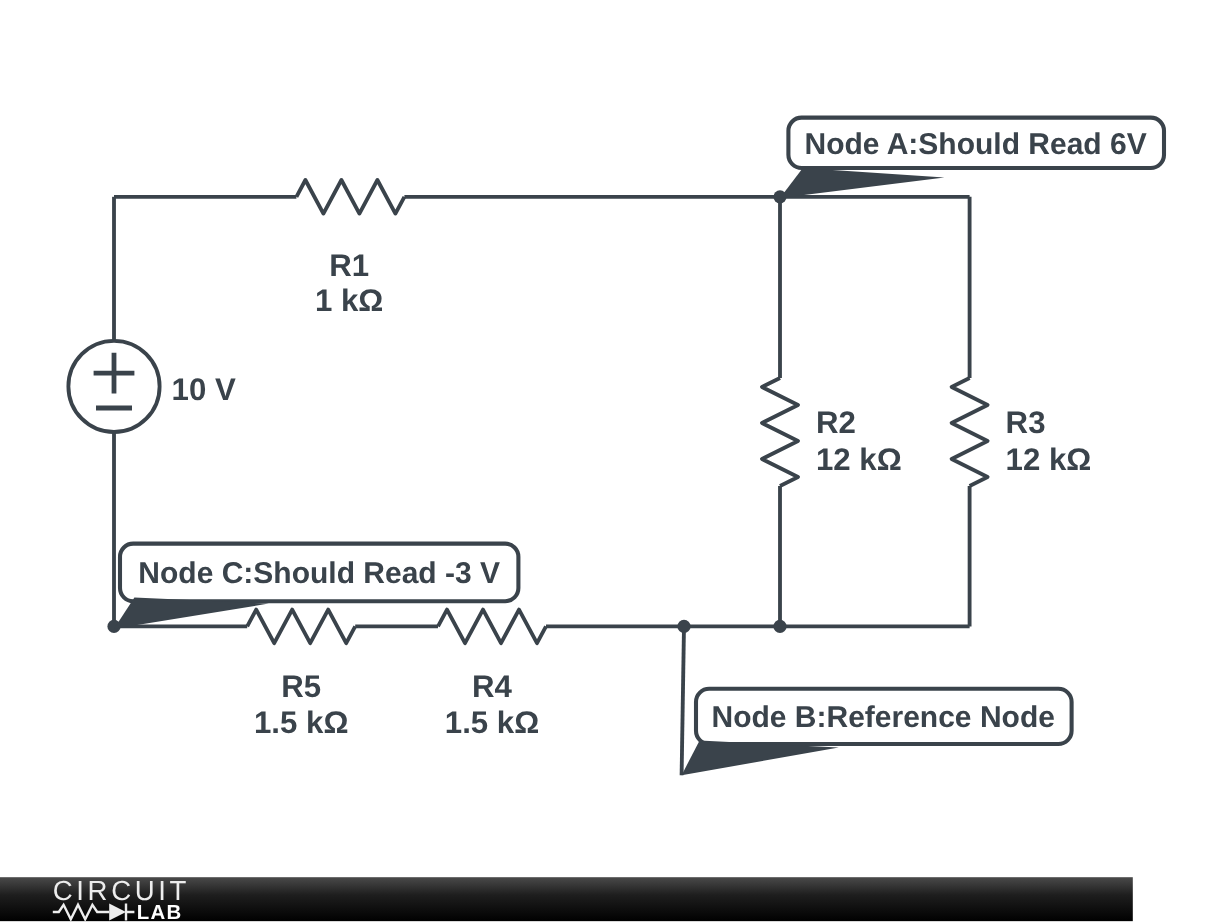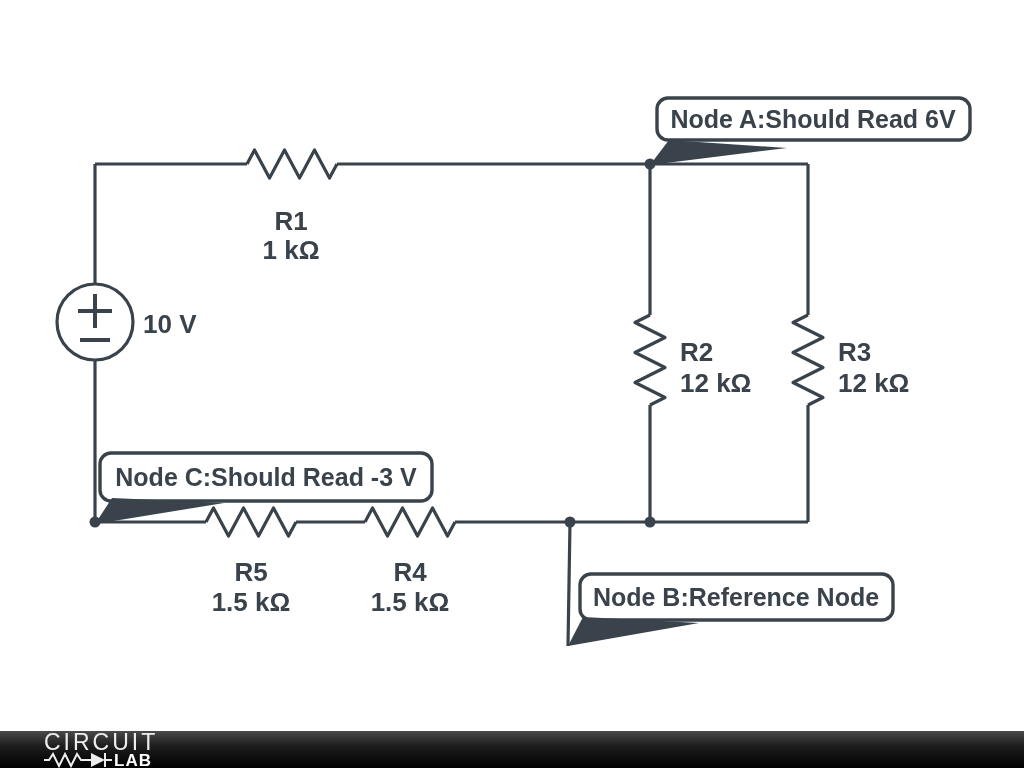--- a/index.html
+++ b/index.html
@@ -8,21 +8,21 @@
     font-family:"Liberation Sans", sans-serif; overflow:hidden;
   }
   svg.schematic { position:absolute; left:0; top:0; }
   .wire { stroke:#3a434b; stroke-width:3.2; fill:none; stroke-linejoin:round; }
   .dot { fill:#3a434b; stroke:none; }
   .bubble { fill:#ffffff; stroke:#3a434b; stroke-width:3.4; }
   .tail { fill:#3a434b; stroke:none; }
   .lbl { font-family:"Liberation Sans",sans-serif; font-weight:bold; font-size:26px; fill:#3a434b; }
   .callout-text { font-family:"Liberation Sans",sans-serif; font-weight:bold; font-size:25px; fill:#3a434b; }
   .footer {
-    position:absolute; left:0; top:731px; width:1024px; height:37px;
+    position:absolute; left:0; top:731px; width:944px; height:37px;
     background:linear-gradient(180deg,#4a4a4a 0%,#1e1e1e 40%,#000000 100%);
   }
   .logo-wrap { position:absolute; left:42px; top:0px; }
   .logo-circuit { font-family:"Liberation Sans",sans-serif; font-size:23px; letter-spacing:3px; font-weight:400; fill:#ededed; }
   .logo-lab { font-family:"Liberation Sans",sans-serif; font-size:17px; font-weight:bold; fill:#ffffff; letter-spacing:1px; }
   .logo-glyph { stroke:#ededed; stroke-width:2; fill:none; }
   .credit { position:absolute; left:218px; top:2px; color:#ffffff; font-size:16px; line-height:17px; white-space:pre; }
   .credit .author { font-style:italic; }
   .credit .proj { font-weight:bold; }
 </style>

